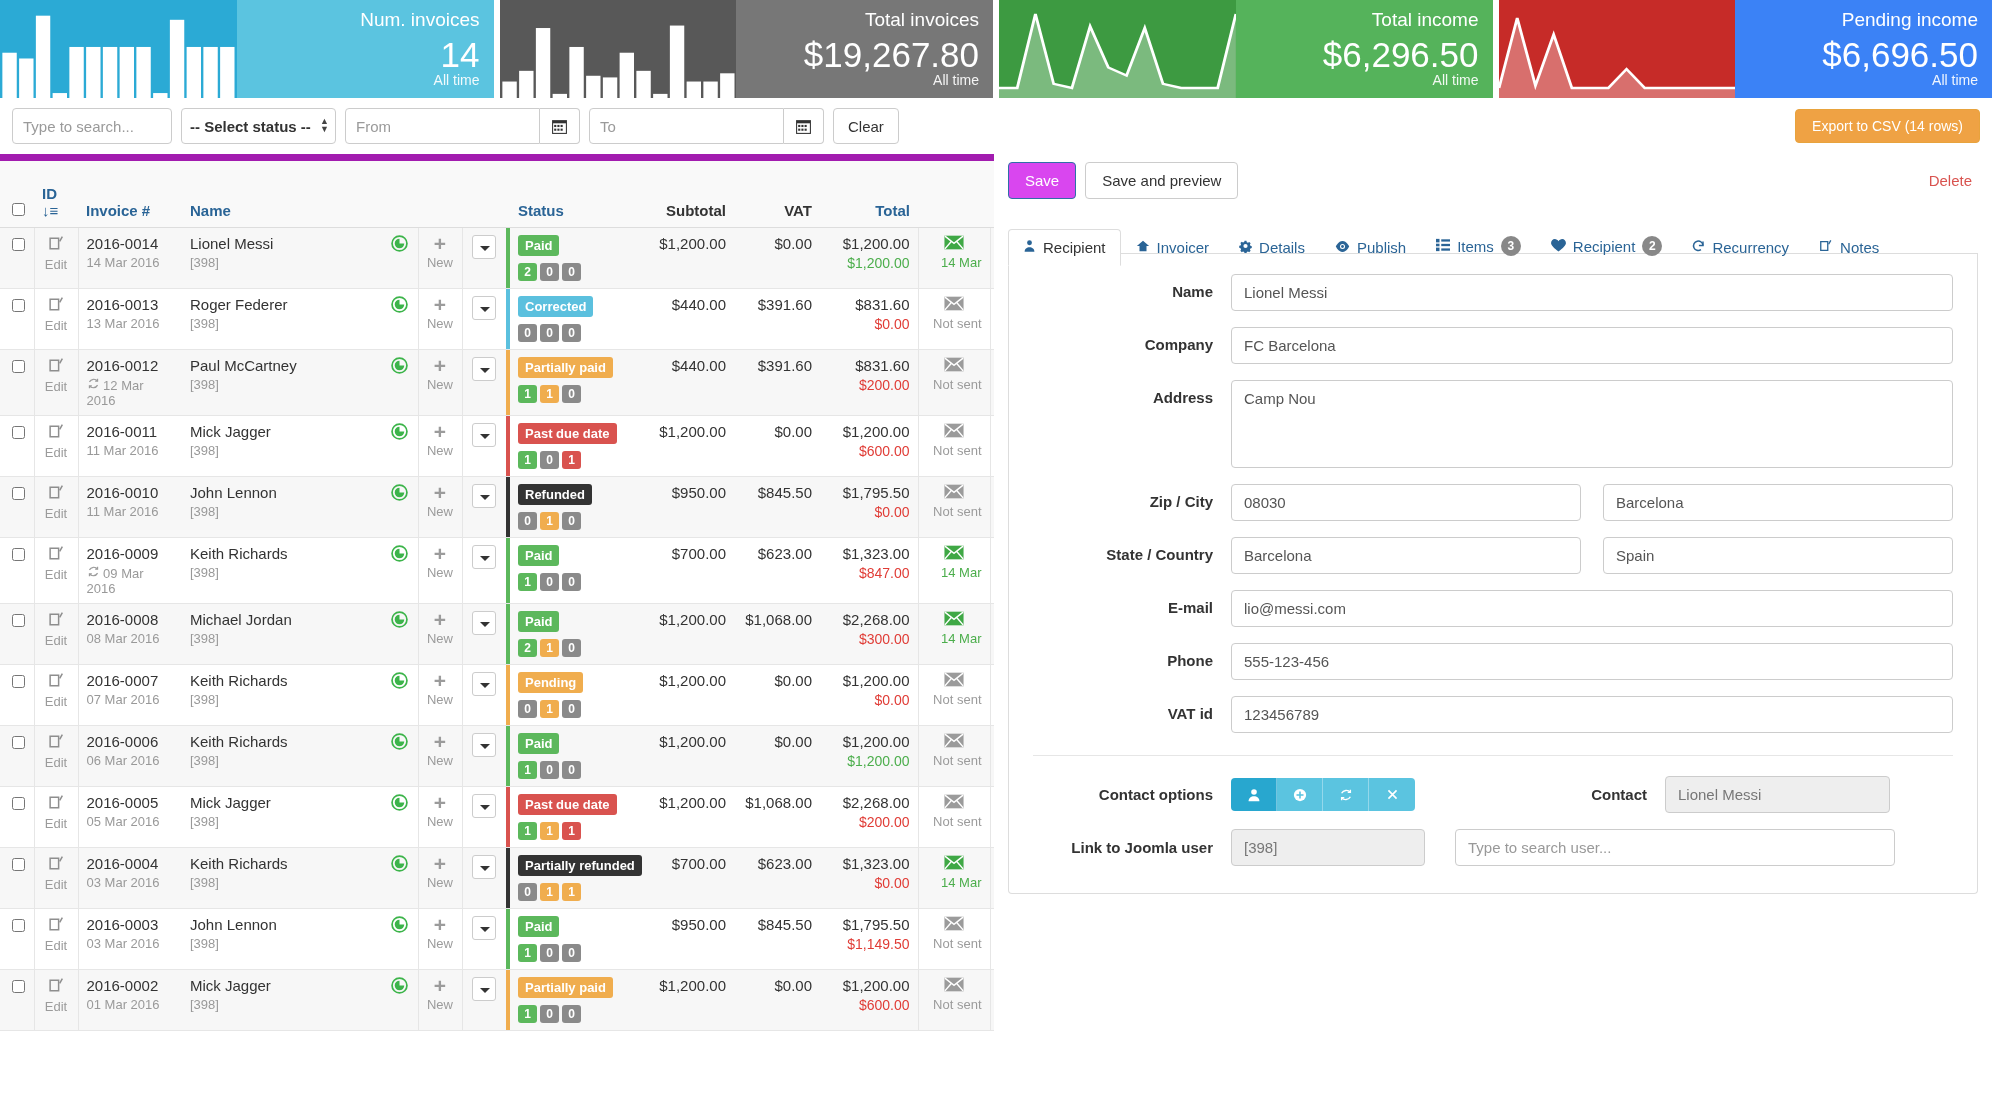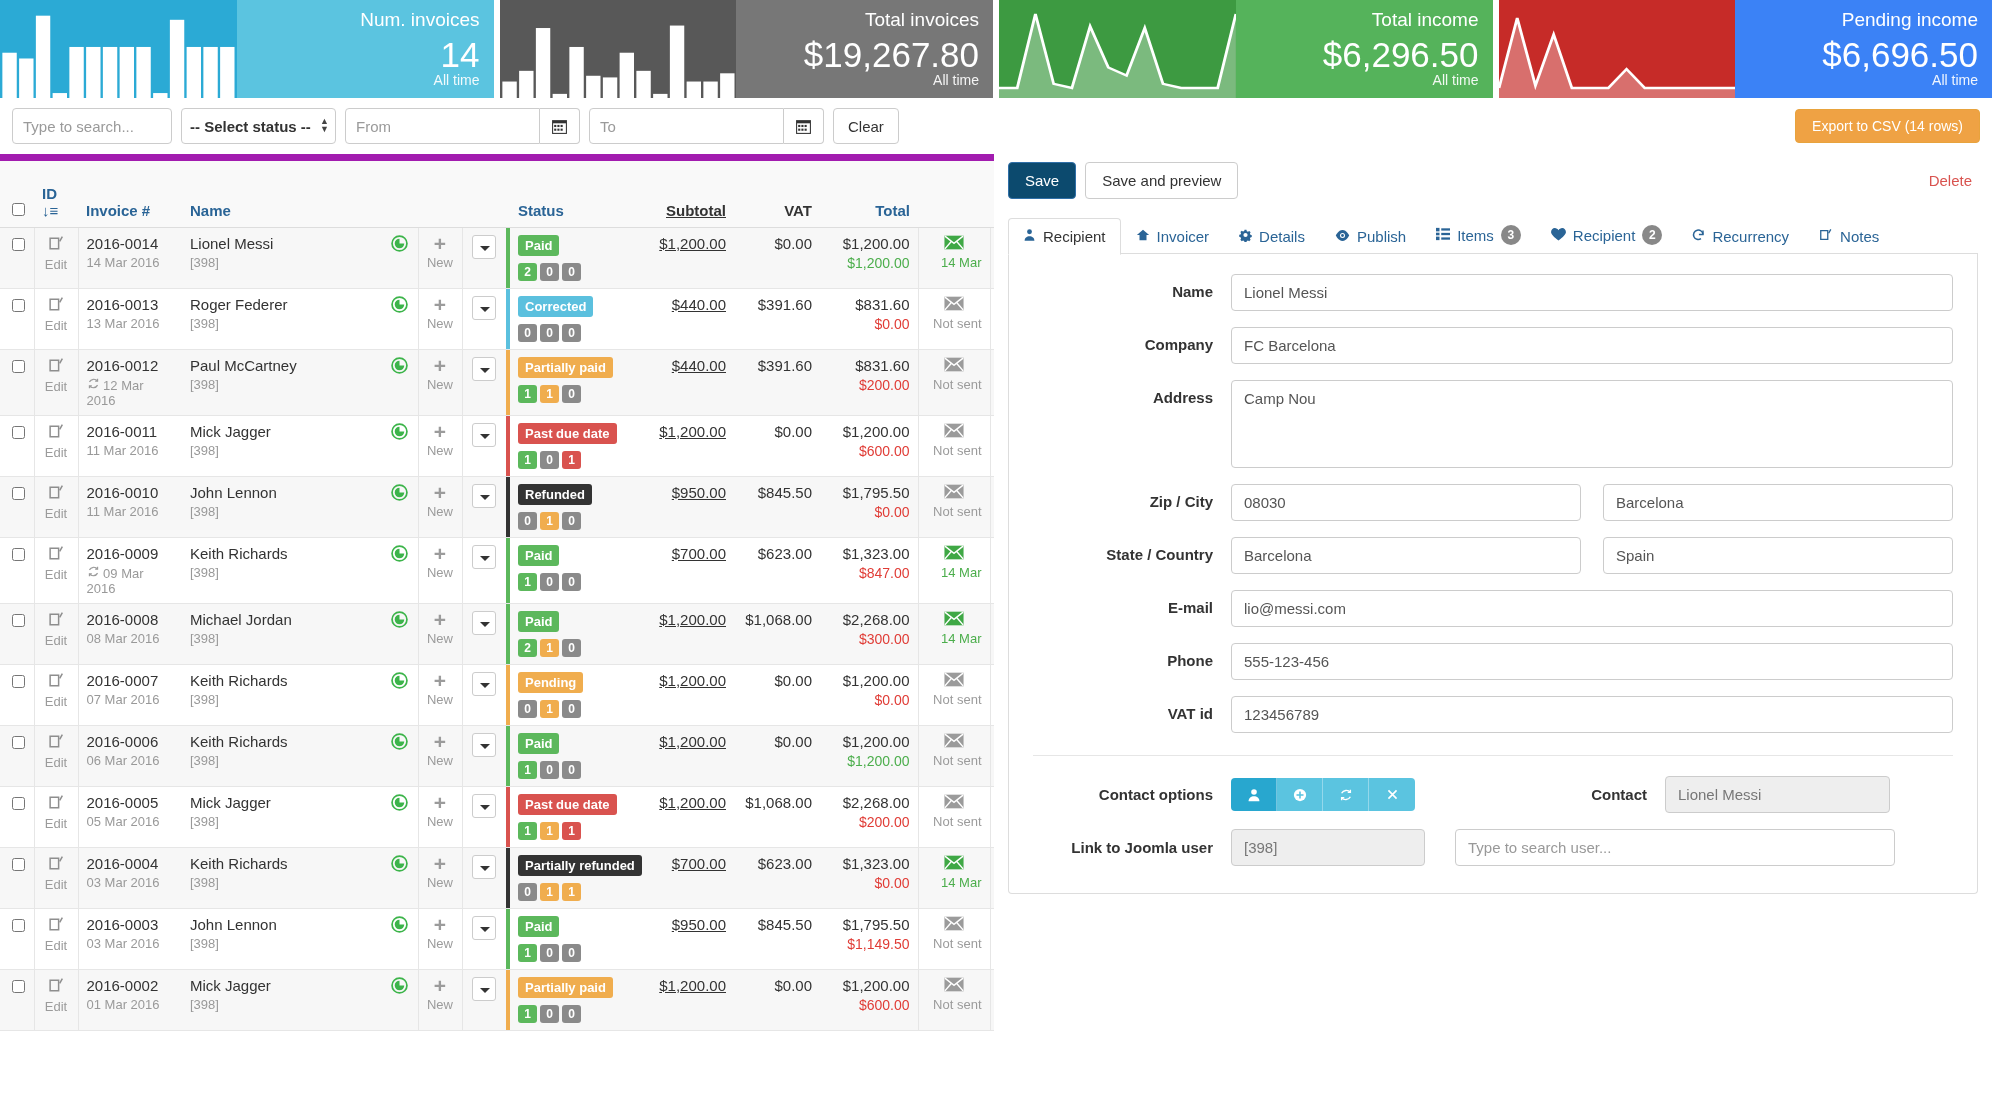--- a/index.html
+++ b/index.html
@@ -89,21 +89,21 @@
   td.cell-bordL { border-left: 1px solid #e6e6e6; }
 
   .c-chk    { width: 34px; }
   .c-edit   { width: 44px; text-align: center; }
   .c-inv    { width: 104px; }
   .c-name   { width: 200px; }
   .c-eye    { width: 36px; text-align: center; }
   .c-new    { width: 44px; text-align: center; }
   .c-drop   { width: 44px; text-align: center; }
   .c-status { width: 120px; }
-  .c-sub    { width: 104px; text-align: right; text-decoration: underline; }
+  .c-sub    { width: 104px; text-align: right; }
   .c-vat    { width: 86px; text-align: right; }
   .c-tot    { width: 98px; text-align: right; }
   .c-mail   { width: 72px; text-align: center; }
   .c-pdf    { width: 64px; text-align: center; }
 
   .sub-line { color: #999; font-size: 13px; margin-top: 3px; }
   .edit-lbl { color: #9b9b9b; font-size: 13px; margin-top: 2px; }
   .plus { color: #9b9b9b; font-size: 21px; line-height: 18px; font-weight: 700; }
   .dd-btn {
     display:inline-block; width: 24px; height: 24px; border:1px solid #ccc;
@@ -130,36 +130,36 @@
   .paid-amt { font-size: 14px; margin-top: 3px; }
   .amt-green { color: #4cae4c; }
   .amt-red   { color: #e03c36; }
   .mail-lbl { font-size: 13px; margin-top: 2px; text-align: right; }
   .status-stripe { width: 4px; padding: 0 !important; border-bottom: 1px solid #e6e6e6; }
 
   
   .btn-row { display: flex; align-items: center; gap: 9px; margin-bottom: 14px; }
   .btn-save {
     height: 37px; padding: 0 16px; border: 1px solid #2f6fa8; border-radius: 4px;
-    background: #0c4a6e; color: #fff; font-size: 15px; cursor: pointer;
+    background: #d946ef; color: #fff; font-size: 15px; cursor: pointer;
     font-family: "Liberation Sans", sans-serif;
   }
   .btn-sec {
     height: 37px; padding: 0 16px; border: 1px solid #ccc; border-radius: 4px;
     background: #fff; color: #333; font-size: 15px; cursor: pointer;
     font-family: "Liberation Sans", sans-serif;
   }
   .btn-del {
     margin-left: auto; color: #d9534f; font-size: 15px; cursor: pointer;
     background: none; border: none; font-family: "Liberation Sans", sans-serif;
   }
   .tabs { display: flex; align-items: flex-end; border-bottom: 1px solid #ddd; }
   .tab {
     display: flex; align-items: center; gap: 7px; padding: 9px 14px;
-    font-size: 15px; color: #2a6496; cursor: pointer; position: relative; top: 2px;
+    font-size: 15px; color: #2a6496; cursor: pointer; position: relative; top: 13px;
     border: 1px solid transparent; border-radius: 4px 4px 0 0; white-space: nowrap;
   }
   .tab.active { background: #fff; border-color: #ddd; border-bottom-color: #fff; color: #333; }
   .tab .cnt {
     display:inline-flex; align-items:center; justify-content:center;
     min-width: 20px; height: 20px; padding: 0 6px; border-radius: 10px;
     background: #888; color: #fff; font-size: 12px; font-weight: 700;
   }
   .panel {
     border: 1px solid #ddd; border-top: none; border-radius: 0 0 4px 4px;

